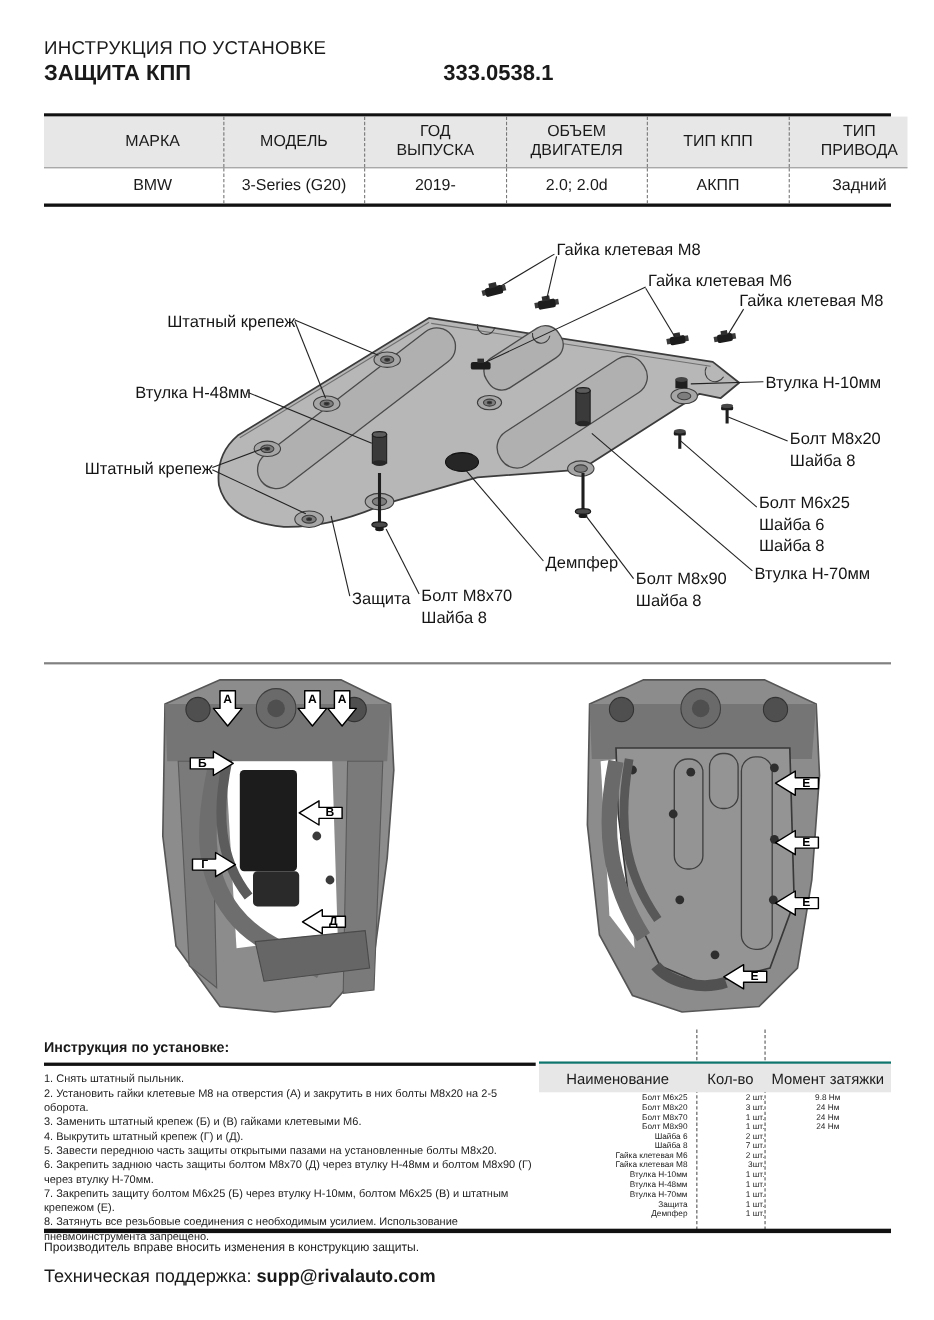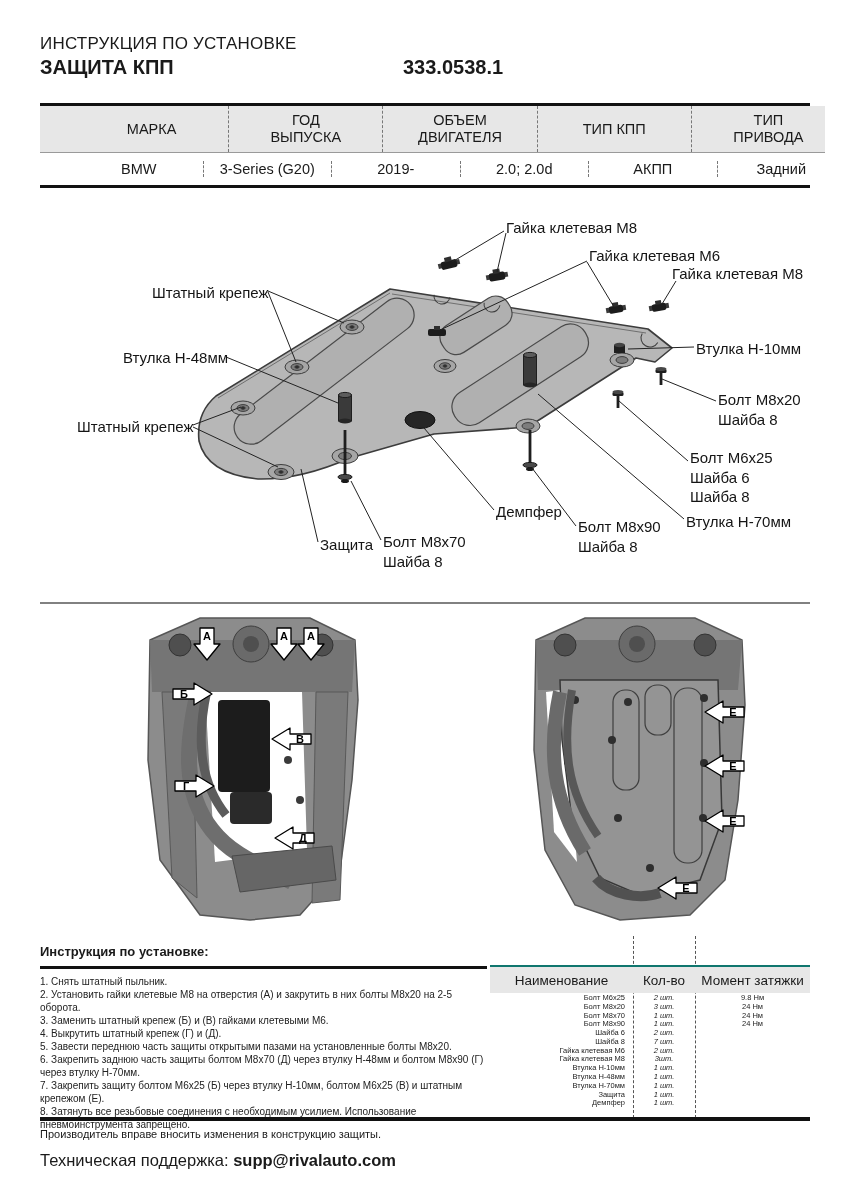--- a/index.html
+++ b/index.html
@@ -6,21 +6,21 @@
   .page{position:relative;width:825px;height:1200px;background:#fff;overflow:hidden;
         font-family:"Liberation Sans",sans-serif;color:#1a1a1a;}
   
   .hdr-line1{position:absolute;left:40px;top:34px;font-size:17px;letter-spacing:.2px;}
   .hdr-line2{position:absolute;left:40px;top:56px;font-size:20px;font-weight:bold;}
   .hdr-part{position:absolute;left:403px;top:56px;font-size:20px;font-weight:bold;}
   
   .spec{position:absolute;left:40px;top:103px;width:770px;border-top:3px solid #111;border-bottom:3px solid #111;}
   .spec-row{display:flex;width:100%;padding-left:35px;}
   .spec-row.head{background:#e7e7e7;height:46px;border-bottom:1px solid #9a9a9a;}
-  .spec-row.body{height:32px;align-items:center;}
+  .spec-row.body{height:32px;}
   .spec-cell{flex:1;display:flex;align-items:center;justify-content:center;text-align:center;
              font-size:14.5px;line-height:1.15;white-space:pre-line;border-left:1px dashed #777;}
   .spec-cell:first-child{border-left:none;}
   
   .diagram-svg{position:absolute;left:0;top:195px;}
   .callout{position:absolute;font-size:15px;line-height:1.3;white-space:pre;color:#151515;}
   
   .gray-rule{position:absolute;left:40px;top:602px;width:770px;height:2px;background:#818181;}
   .big-rule{position:absolute;left:40px;top:1117px;width:770px;height:4px;background:#111;}
   
@@ -36,39 +36,40 @@
   .parts-title{position:absolute;left:10px;top:4px;font-size:15.5px;font-weight:bold;margin-top:27px;}
   .parts-dash{position:absolute;top:0;height:100%;width:0;border-left:1px dashed #555;}
   .parts-dash.d1{left:143px;}
   .parts-dash.d2{left:205px;}
   .parts-headband{position:absolute;left:0;top:29px;width:100%;height:26px;background:#e7e7e7;border-top:2px solid #0f766e;display:flex;}
   .ph-cell{display:flex;align-items:center;justify-content:center;font-size:13.5px;}
   .ph-c1{width:143px;} .ph-c2{width:62px;} .ph-c3{width:115px;text-align:center;}
   .parts-rows{position:absolute;left:0;top:57px;width:100%;}
   .p-row{display:flex;height:8.8px;align-items:center;}
   .p-name{width:135px;text-align:right;padding-right:8px;font-size:7.5px;color:#222;}
-  .p-qty{width:62px;text-align:center;font-size:7.5px;color:#222;font-style:italic;}
+  .p-qty{width:62px;text-align:right;font-size:7.5px;color:#222;}
   .p-tq{width:115px;text-align:center;font-size:7.5px;color:#222;}
   
   .foot1{position:absolute;left:40px;top:1128px;font-size:11px;}
   .foot2{position:absolute;left:40px;top:1151px;font-size:16.5px;}
   .foot2 b{font-weight:bold;}
 </style>
 </head>
 <body>
 
 <div class="page">
 
   <div class="hdr-line1">ИНСТРУКЦИЯ ПО УСТАНОВКЕ</div>
   <div class="hdr-line2">ЗАЩИТА КПП</div>
   <div class="hdr-part">333.0538.1</div>
 
   <div class="spec">
     <div class="spec-row head" id="spec-head">
         <div class="spec-cell">МАРКА</div>
+        <div class="spec-cell">МОДЕЛЬ</div>
         <div class="spec-cell">ГОД
 ВЫПУСКА</div>
         <div class="spec-cell">ОБЪЕМ
 ДВИГАТЕЛЯ</div>
         <div class="spec-cell">ТИП КПП</div>
         <div class="spec-cell">ТИП
 ПРИВОДА</div>
       </div>
     <div class="spec-row body" id="spec-body">
         <div class="spec-cell">BMW</div>

